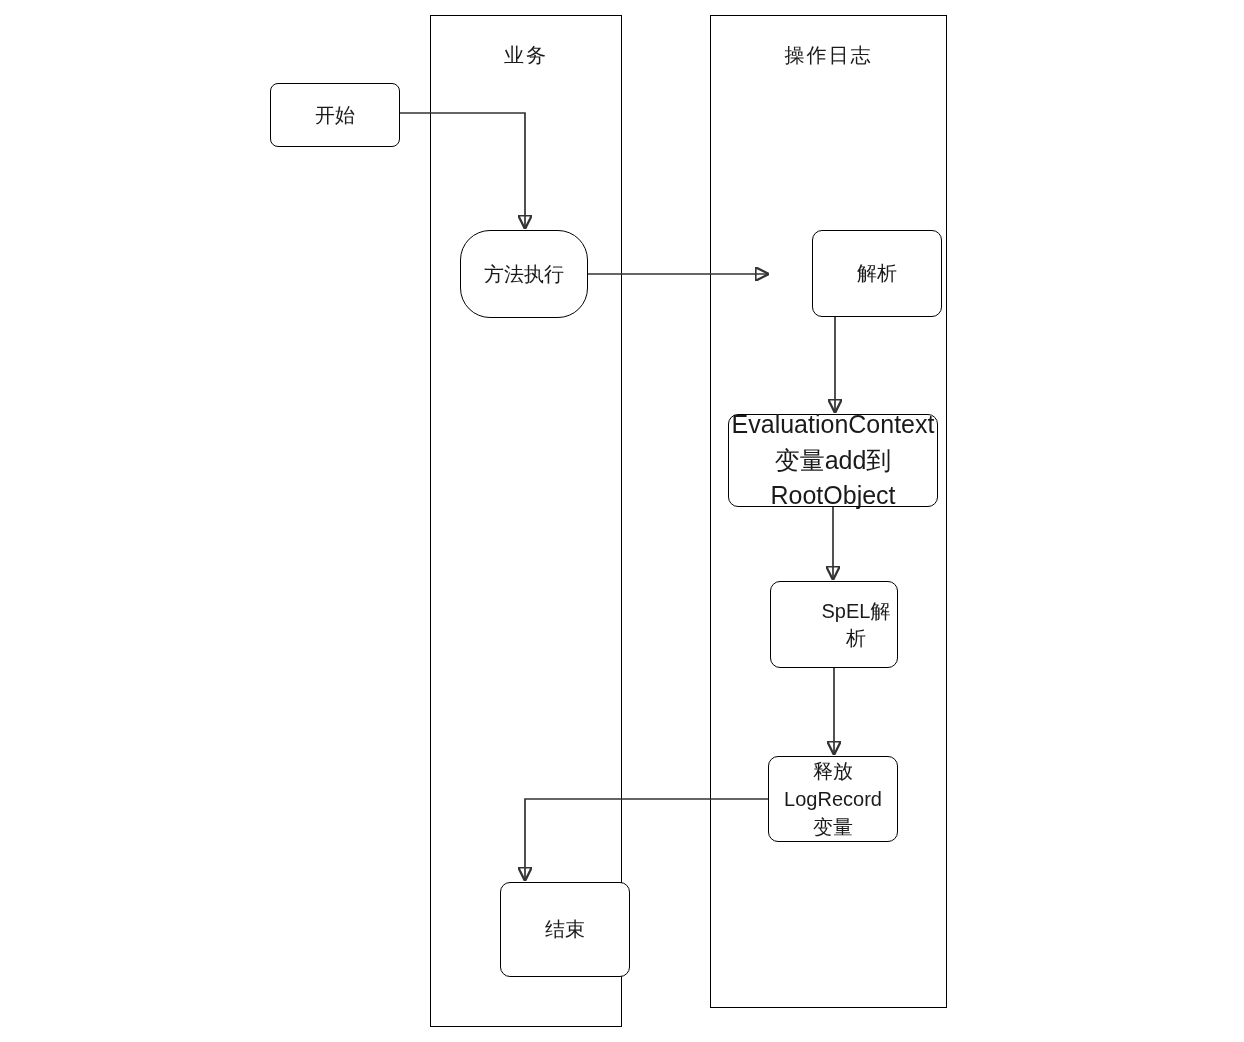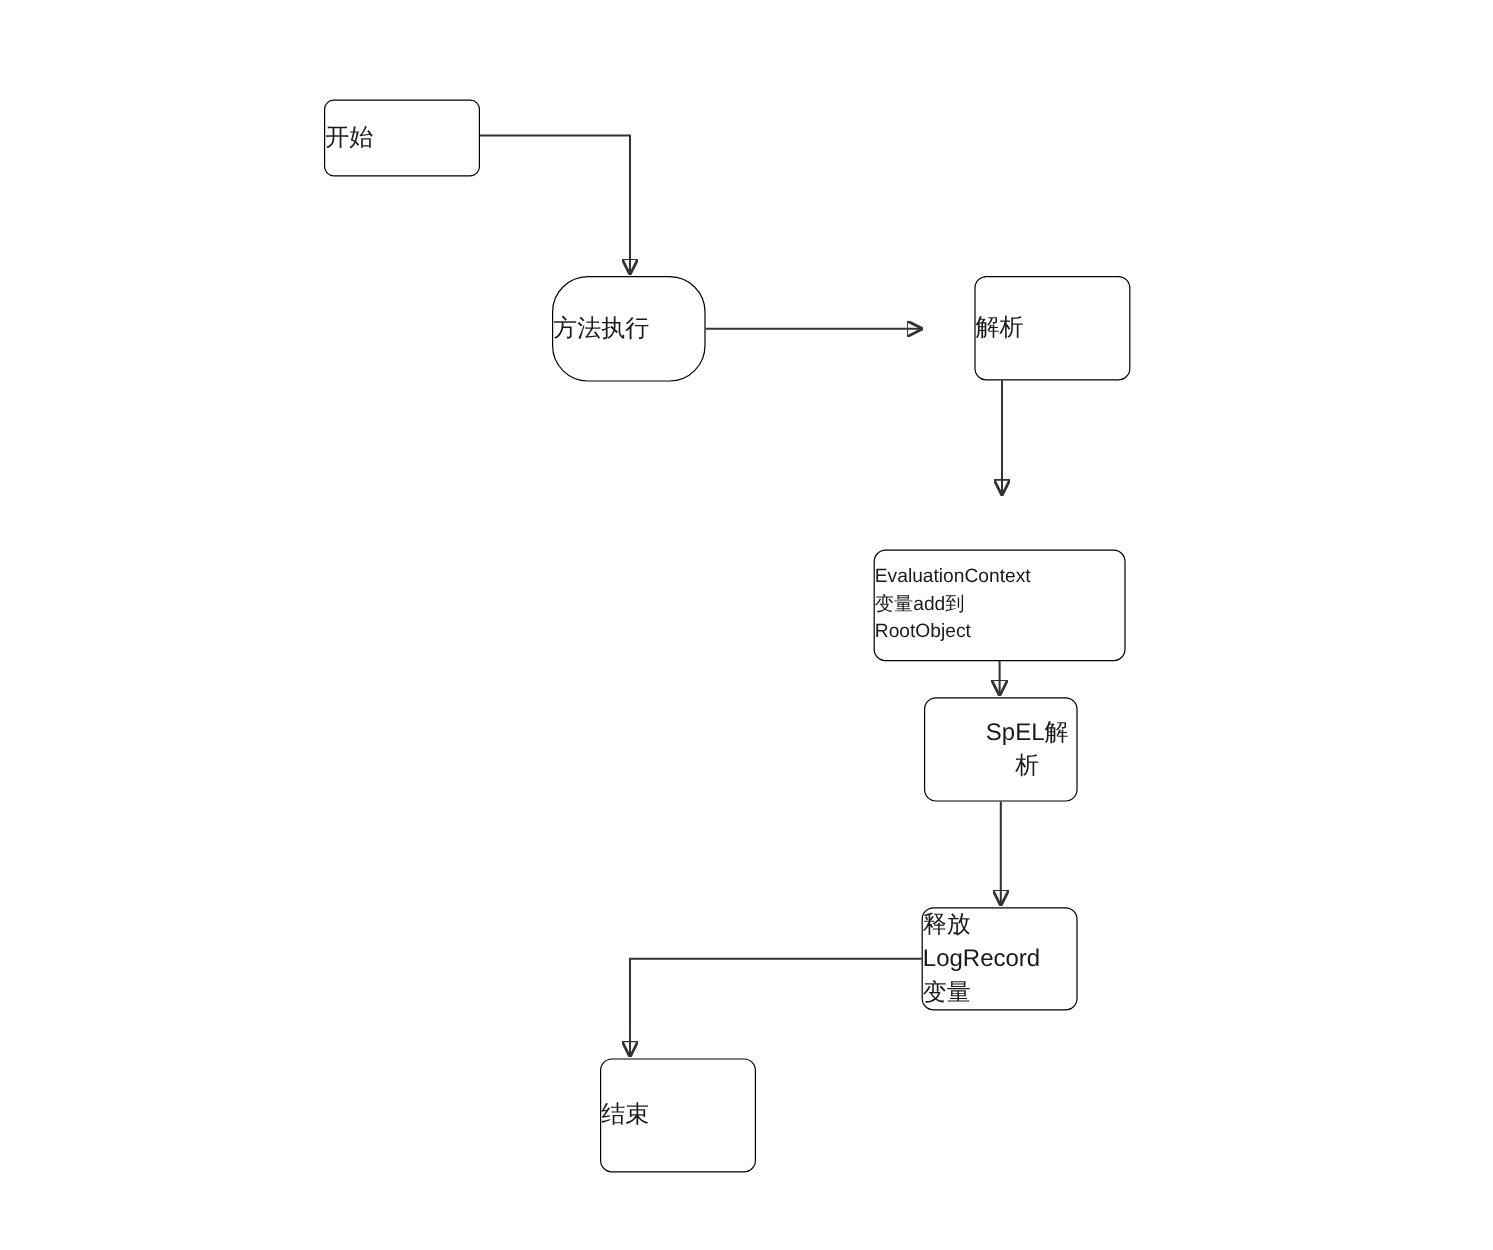--- a/index.html
+++ b/index.html
@@ -47,42 +47,48 @@
   }
   
   .node {
     position: absolute;
     background: #ffffff;
     border: 1.6px solid #000000;
     border-radius: 10px;
     box-sizing: border-box;
     display: flex;
     flex-direction: column;
-    align-items: flex-start;
+    align-items: center;
     justify-content: center;
     text-align: center;
     font-size: 20px;
     line-height: 1.35;
     color: #1a1a1a;
     z-index: 3;
   }
   #n-start   { left: 270px; top: 83px;  width: 130px; height: 64px; border-radius: 8px; }
   #n-method  { left: 460px; top: 230px; width: 128px; height: 88px; border-radius: 30px; }
   #n-parse   { left: 812px; top: 230px; width: 130px; height: 87px; }
-  #n-eval    { left: 728px; top: 414px; width: 210px; height: 93px; font-size: 16px; line-height: 1.42; margin-top: 44px; }
+  #n-eval    { left: 728px; top: 414px; width: 210px; height: 93px; font-size: 25px; line-height: 1.42; }
   #n-spel    { left: 770px; top: 581px; width: 128px; height: 87px; padding-left: 44px; }
   #n-release { left: 768px; top: 756px; width: 130px; height: 86px; font-size: 20px; line-height: 1.4; }
   #n-end     { left: 460px; top: 882px; width: 130px; height: 95px; margin-left: 40px; }
   .node-line { display: block; }
 </style>
 </head>
 <body>
 
 <div class="canvas">
 
+  <div class="lane" id="lane-business">
+    <div class="lane-title">业务</div>
+  </div>
+  <div class="lane" id="lane-oplog">
+    <div class="lane-title">操作日志</div>
+  </div>
 
   <svg class="connectors" width="1244" height="1042" viewBox="0 0 1244 1042">
     <defs>
       <marker id="arrow" viewBox="0 0 10 10" refX="8.5" refY="5" markerWidth="8" markerHeight="8" orient="auto-start-reverse">
         <path d="M0,0 L10,5 L0,10 z" fill="#333333" stroke="none"></path>
       </marker>
     </defs>
     <path d="M400,113 L525,113 L525,227" marker-end="url(#arrow)"></path>
     <path d="M588,274 L767,274" marker-end="url(#arrow)"></path>
     <path d="M835,317 L835,411" marker-end="url(#arrow)"></path>

